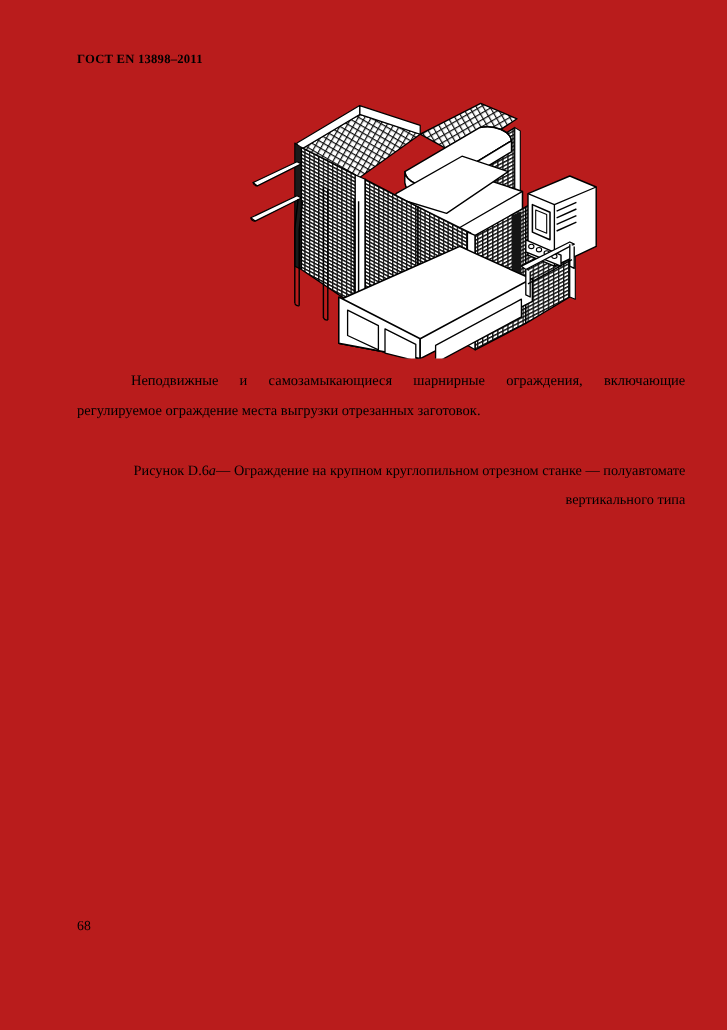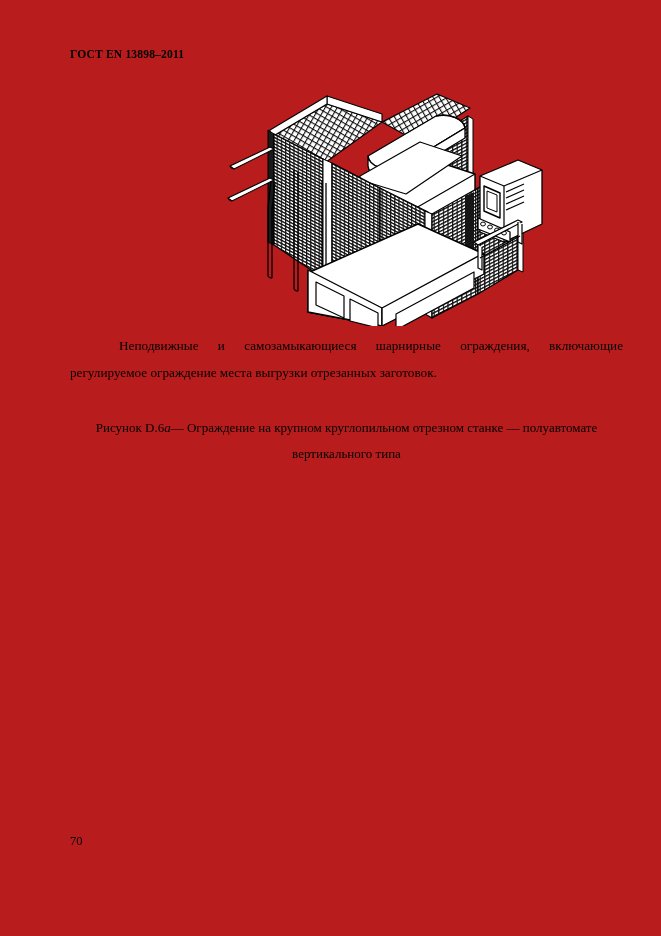--- a/index.html
+++ b/index.html
@@ -52,21 +52,21 @@
     text-justify: inter-word;
     hyphens: none;
   }
   .caption {
     position: absolute;
     left: 70px;
     top: 415px;
     width: 553px;
     font-size: 13px;
     line-height: 26px;
-    text-align: center;
+    text-align: right;
   }
   .caption .fig-num-italic {
     font-style: italic;
   }
   .page-number {
     position: absolute;
     left: 70px;
     top: 834px;
     font-size: 12.5px;
   }
@@ -260,15 +260,15 @@
     </svg>
   </div>
 
   <div class="body-text">Неподвижные и самозамыкающиеся шарнирные ограждения, включающие регулируемое ограждение места выгрузки отрезанных заготовок.</div>
 
   <div class="caption">
     <span>Рисунок D.6</span><span class="fig-num-italic">а</span><span>— Ограждение на крупном круглопильном отрезном станке — полуавтомате</span>
     <span>вертикального типа</span>
   </div>
 
-  <div class="page-number">70</div>
+  <div class="page-number">68</div>
 
 </div>
 
 </body></html>

